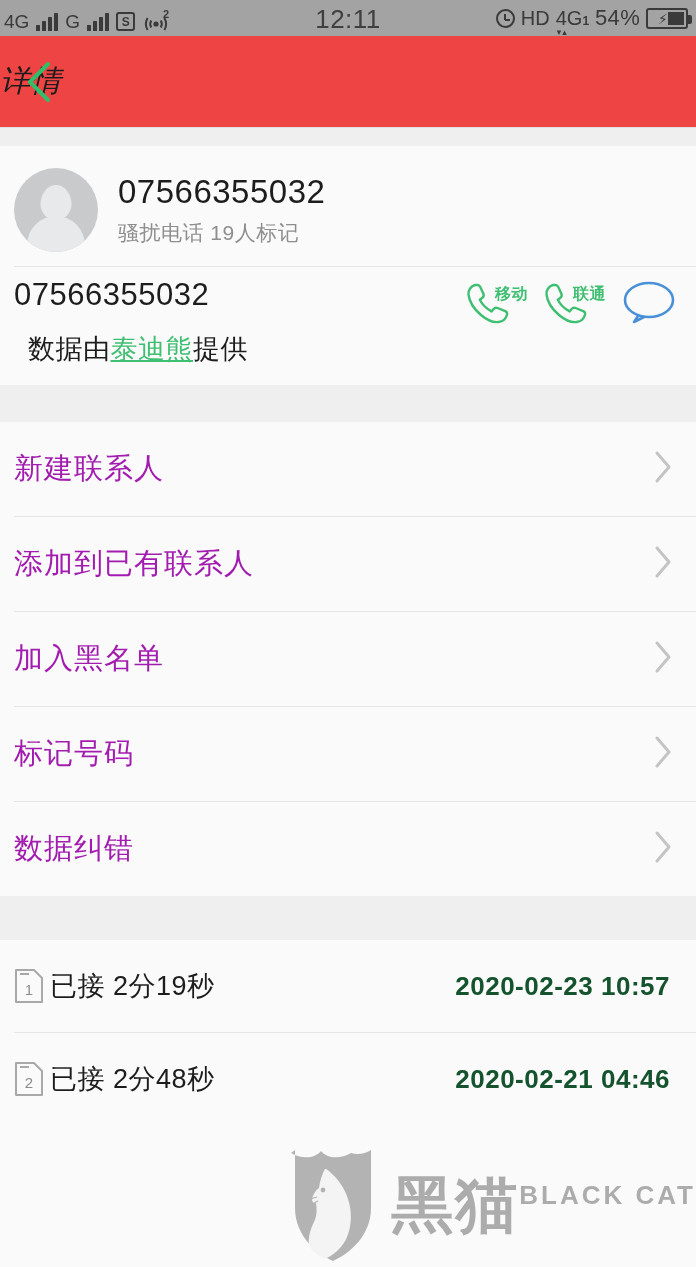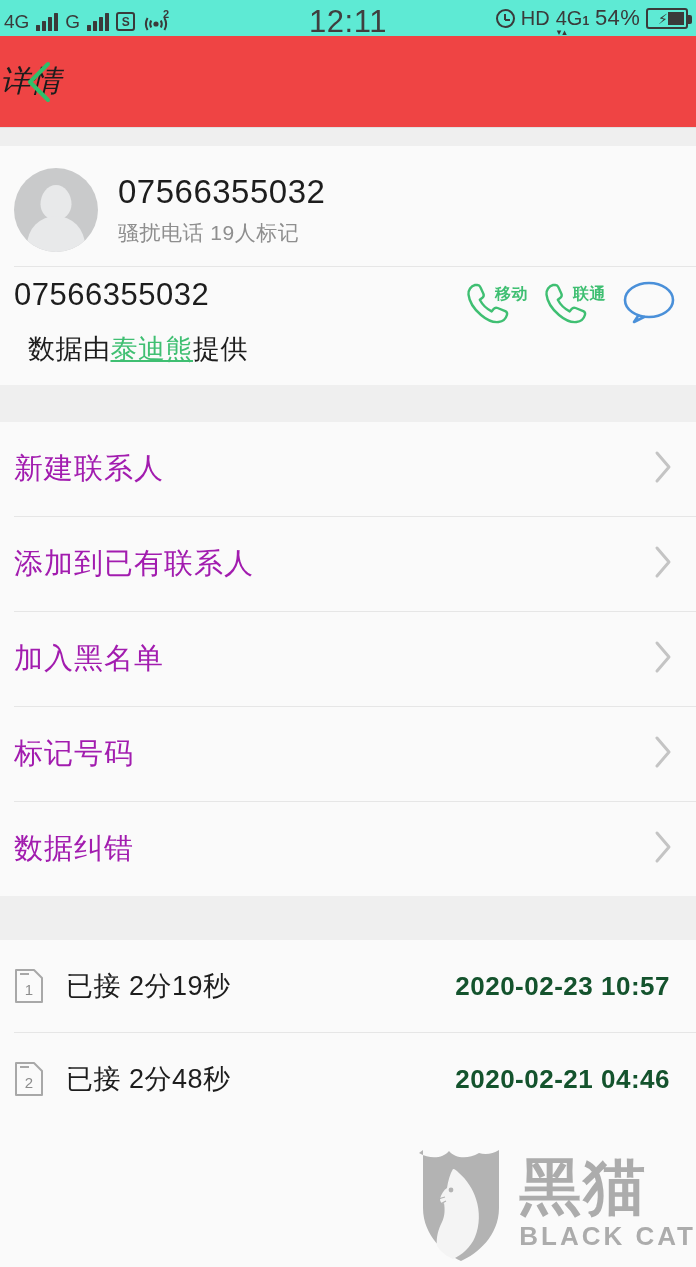--- a/index.html
+++ b/index.html
@@ -6,28 +6,28 @@
   html, body {
     width:696px; height:1267px;
     background:#f7f7f7;
     font-family:"Liberation Sans","DejaVu Sans",sans-serif;
     overflow:hidden;
   }
   #screen { position:relative; width:696px; height:1267px; background:#fafafa; }
 
   
   .statusbar{
-    position:relative; height:36px; background:#5eead4;
+    position:relative; height:36px; background:#a3a3a3;
     display:flex; align-items:center; color:#3a3a3a;
   }
   .sb-left{ display:flex; align-items:flex-end; gap:7px; padding-left:4px; height:26px; }
   .sb-right{ display:flex; align-items:center; gap:6px; position:absolute; right:8px; top:2px; height:32px; }
   .sb-clock{
     position:absolute; left:0; right:0; text-align:center;
-    font-size:31px; letter-spacing:.5px; color:#3f3f3f; top:4px;
+    font-size:26px; letter-spacing:.5px; color:#3f3f3f; top:4px;
   }
   .net-label{ font-size:19px; line-height:19px; font-weight:500; }
   .bars{ display:flex; align-items:flex-end; gap:2px; height:19px; }
   .bars i{ display:block; width:4px; background:#3a3a3a; border-radius:.5px; }
   .bars i:nth-child(1){height:6px}
   .bars i:nth-child(2){height:10px}
   .bars i:nth-child(3){height:14px}
   .bars i:nth-child(4){height:18px}
   .sim-s{
     width:19px;height:19px;border:2px solid #3a3a3a;border-radius:3px;
@@ -115,31 +115,31 @@
   .menu-item .mlabel{ font-size:29px; color:#a21caf; letter-spacing:1px; }
   .chev{ position:absolute; right:22px; top:50%; transform:translateY(-50%); }
   .menu-sep{ height:1px; background:#e6e6e6; margin-left:14px; margin-right:0; }
 
   
   .calls{ background:#fafafa; }
   .call{
     position:relative; height:92px; display:flex; align-items:center; padding-left:14px;
   }
   .simicon{ width:30px; height:36px; position:relative; flex:0 0 auto; }
-  .call-main{ margin-left:22px; font-size:27px; color:#1d1d1d; letter-spacing:.5px; }
+  .call-main{ margin-left:6px; font-size:27px; color:#1d1d1d; letter-spacing:.5px; }
   .call-date{ position:absolute; right:26px; font-size:26px; color:#14532d; letter-spacing:.5px;font-weight:bold; }
   .call-sep{ height:1px; background:#e6e6e6; margin-left:14px; }
 
   
   .watermark{
     position:absolute; right:0px; bottom:4px;
     display:flex; align-items:center; opacity:.55;
   }
   .wm-shield{ width:96px; height:116px; }
-  .wm-text{ display:flex; flex-direction:column; align-items:flex-start; margin-left:8px; }
+  .wm-text{ display:flex; align-items:flex-start; margin-left:8px; }
   .wm-cn{ font-size:62px; font-weight:bold; color:#6e6e6e; line-height:.95; letter-spacing:2px; }
   .wm-en{ font-size:26px; font-weight:bold; color:#6e6e6e; letter-spacing:3px; margin-top:4px; }
 </style>
 </head>
 <body>
 
 <div id="screen">
 
   <div class="statusbar">
     <div class="sb-left">

